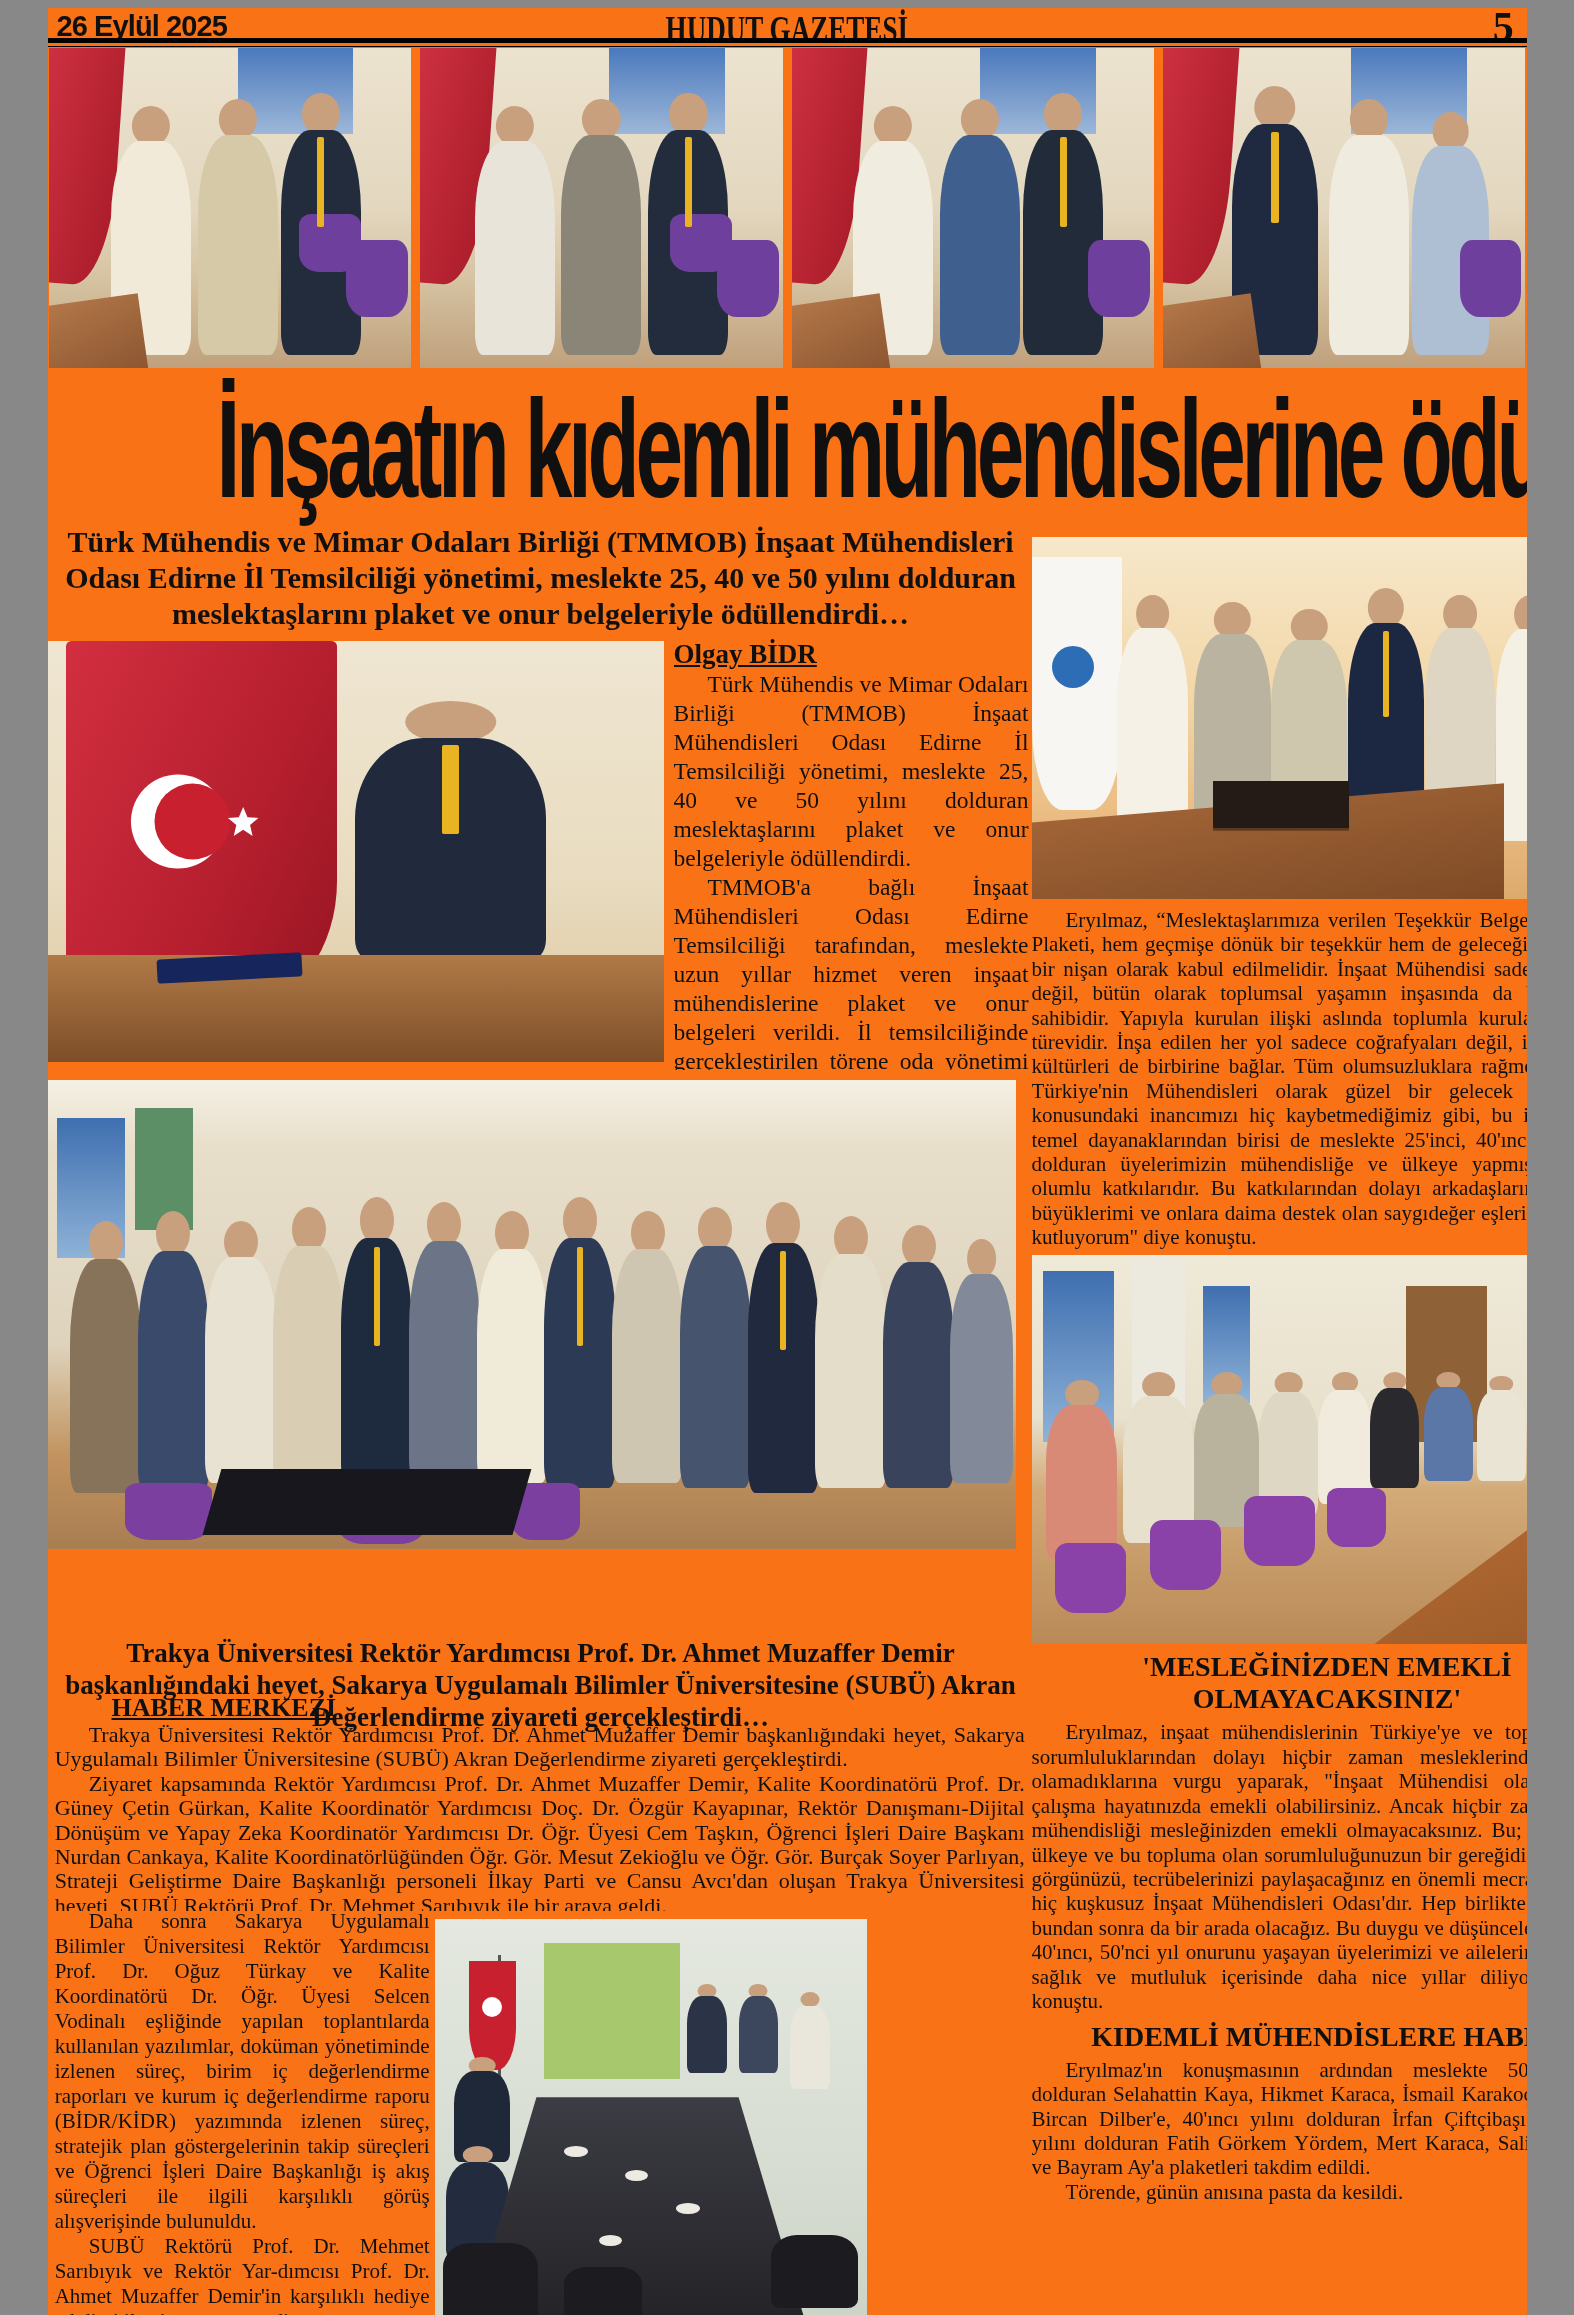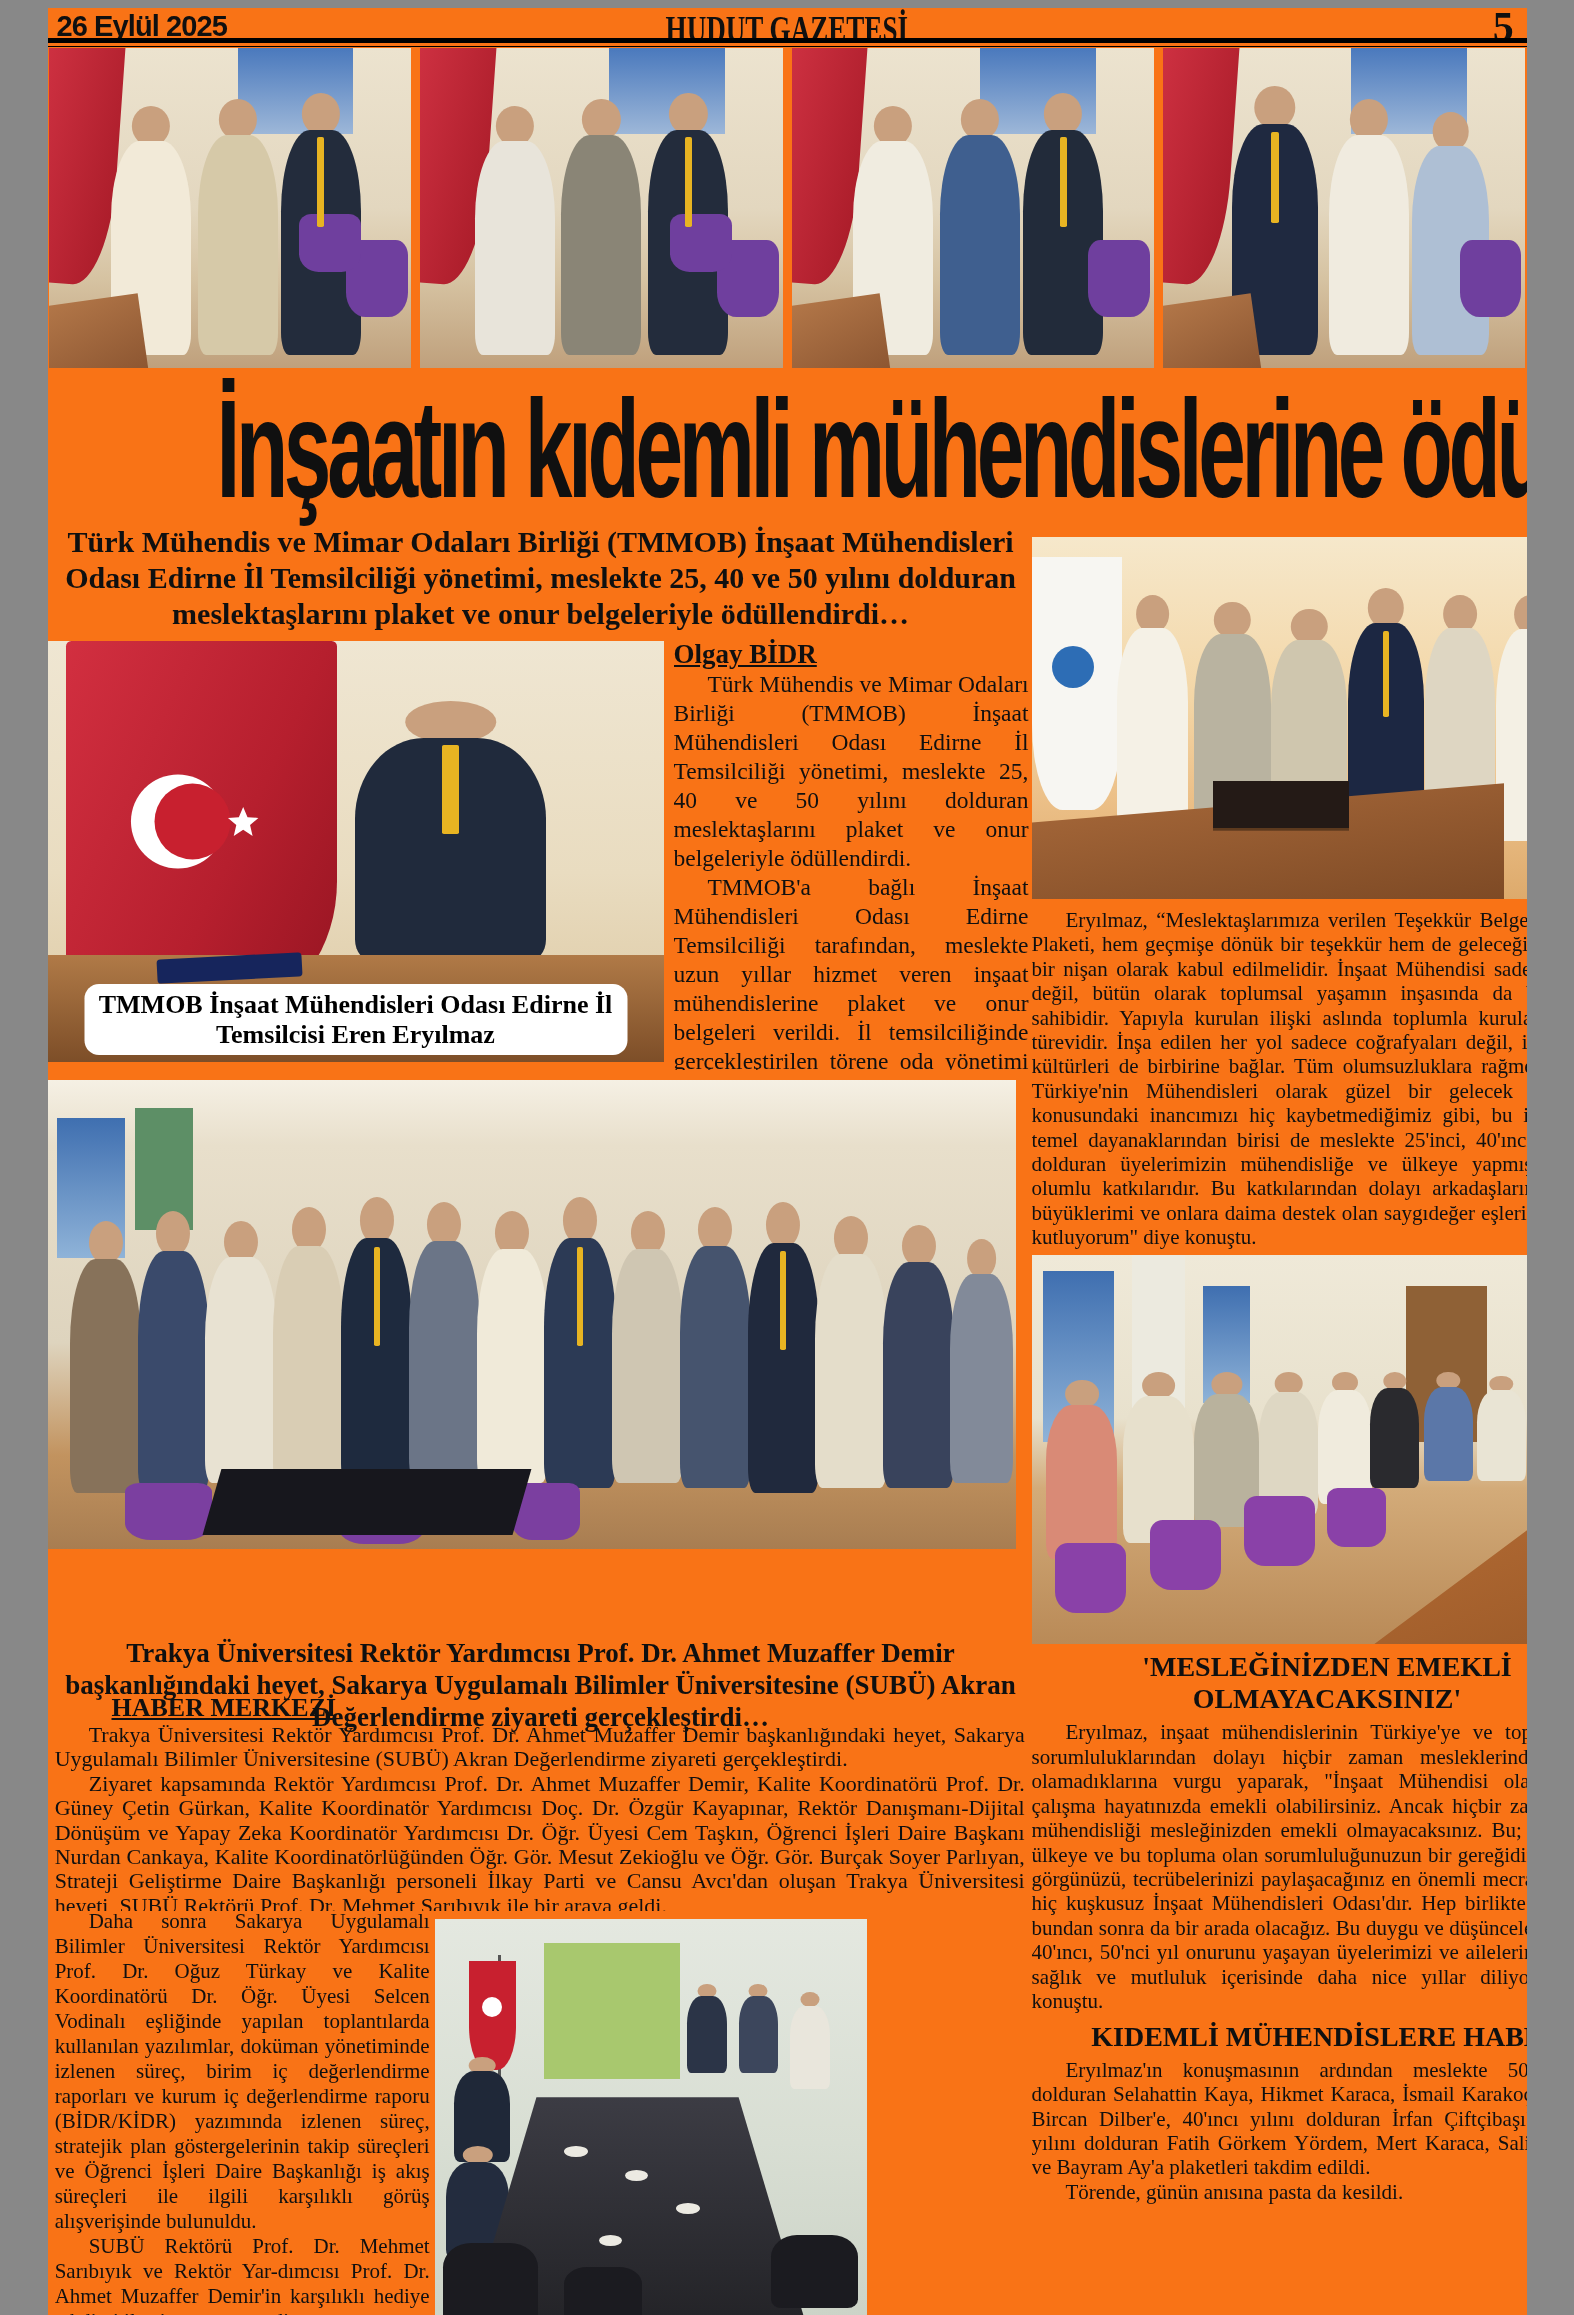--- a/index.html
+++ b/index.html
@@ -212,21 +212,20 @@
       <circle cx="50" cy="50" r="21" fill="#c8202f"></circle>
       <polygon points="78,42 80.4,47.6 86.4,48 81.8,52 83.2,58 78,54.6 72.8,58 74.2,52 69.6,48 75.6,47.6" fill="#ffffff"></polygon>
     </svg>
     <i class="person" style="right:109px;bottom:100px;width:208px;height:62%;">
       <b class="hd"></b>
         <b class="bd" style="background:#202a3c"></b>
         <b class="tie"></b>
     </i>
     <i class="e-desk"></i>
     <i class="e-folder"></i>
-    <div class="caption-box">TMMOB İnşaat Mühendisleri Odası Edirne İl Temsilcisi Eren Eryılmaz</div>
   </div>
 
   <div class="midcol">
     <p class="byline" style="text-indent:0">Olgay BİDR</p>
     <p>Türk Mühendis ve Mimar Odaları Birliği (TMMOB) İnşaat Mühendisleri Odası Edirne İl Temsilciliği yönetimi, meslekte 25, 40 ve 50 yılını dolduran meslektaşlarını plaket ve onur belgeleriyle ödüllendirdi.</p>
     <p>TMMOB'a bağlı İnşaat Mühendisleri Odası Edirne Temsilciliği tarafından, meslekte uzun yıllar hizmet veren inşaat mühendislerine plaket ve onur belgeleri verildi. İl temsilciliğinde gerçekleştirilen törene oda yönetimi ve üyeleri katıldı. Törende, meslekte 25, 40 ve 50 yılını dolduran inşaat mühendisleri ödüllendirildi.</p>
   </div>
 
   <div class="rightcol">
     <div class="photo photo-cake">

